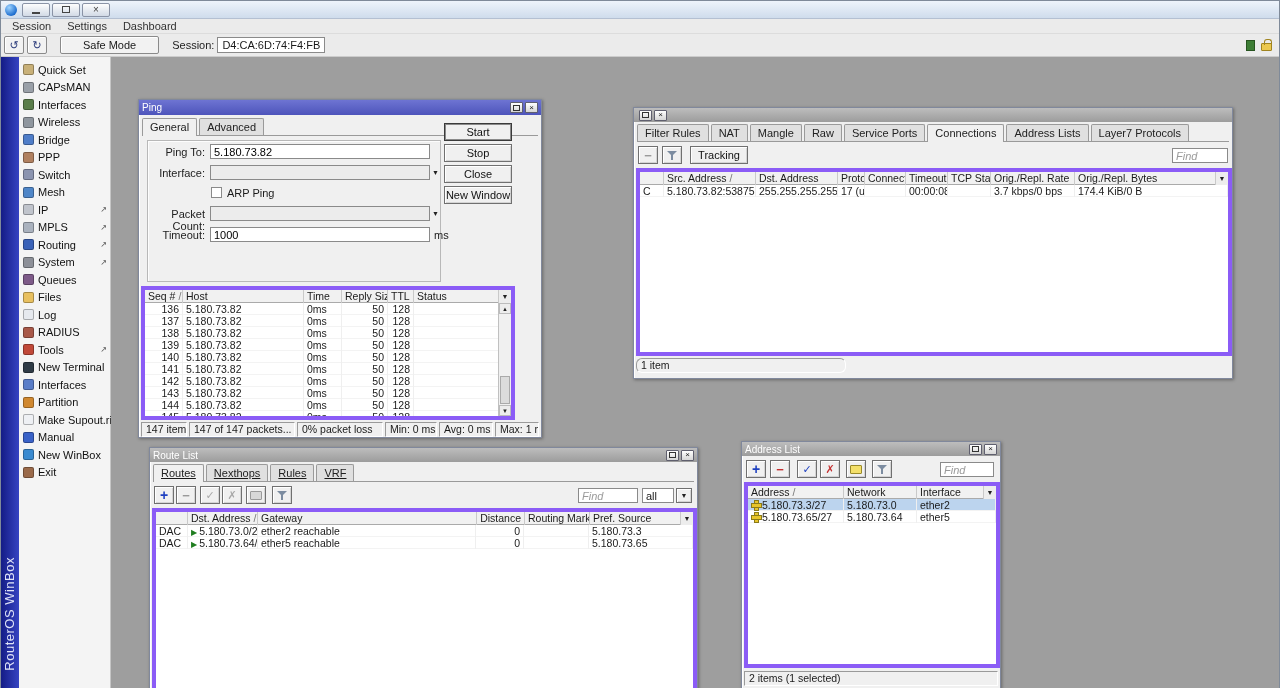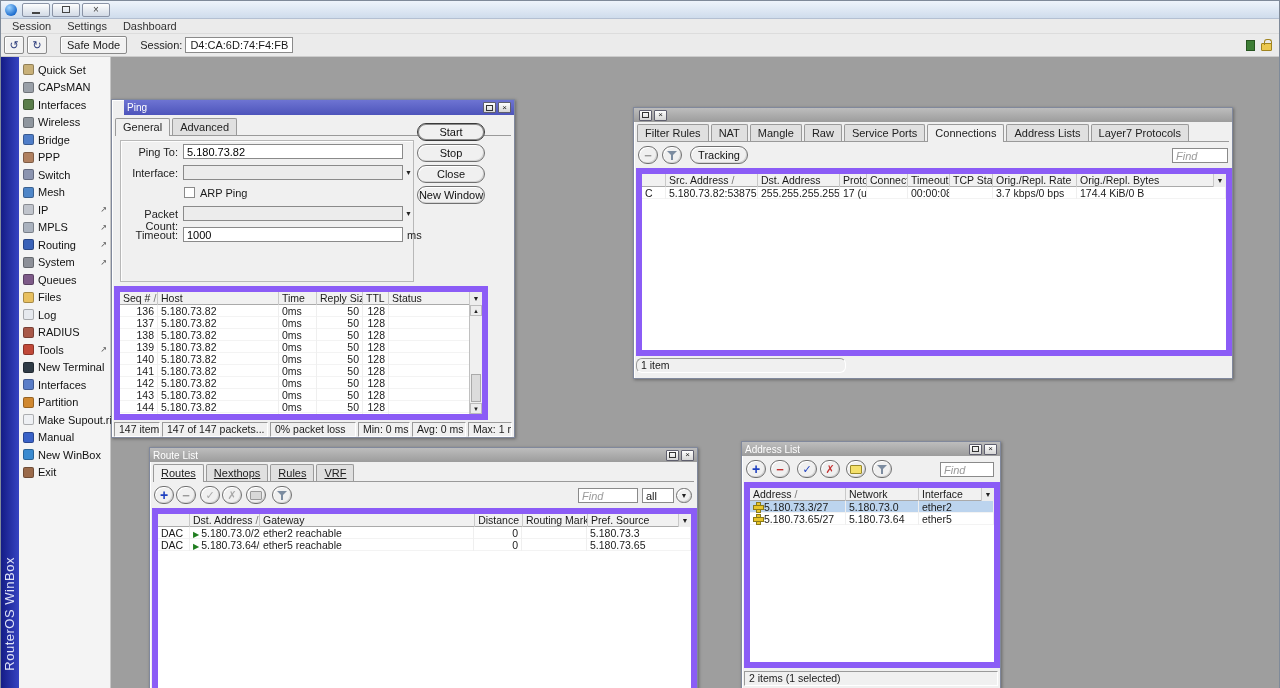--- a/index.html
+++ b/index.html
@@ -13,21 +13,21 @@
   .app-title { font-size:11px; color:#222; white-space:nowrap; overflow:hidden; flex:1; }
   .winctl { display:flex; gap:2px; }
   .wbtn { width:28px; height:14px; background:linear-gradient(#fdfdfd,#d2dae6); border:1px solid #8a93a6; border-radius:2px; display:flex; align-items:center; justify-content:center; }
   .glyph-min { width:8px; height:2px; background:#444; margin-top:6px; }
   .glyph-max { width:8px; height:7px; border:1px solid #444; }
   .glyph-close { font-size:10px; color:#444; line-height:1; }
 
   .menubar { height:15px; background:#ebebeb; display:flex; align-items:center; gap:2px; padding:0 4px; border-bottom:1px solid #dcdcdc; }
   .menu-item { padding:0 7px; color:#333; }
   .toolbar { height:23px; background:#ebebeb; border-bottom:1px solid #cccccc; display:flex; align-items:center; padding:0 3px; gap:3px; }
-  .tb-btn { height:18px; background:#f2f2f2; border:1px solid #8a8a8a; border-radius:2px; box-shadow:inset 1px 1px 0 #fff; display:flex; align-items:center; justify-content:center; padding:0 6px; }
+  .tb-btn { height:18px; background:#f2f2f2; border:1px solid #8a8a8a; border-radius:2px; box-shadow:inset 1px 1px 0 #fff; display:flex; align-items:center; justify-content:center; padding:0 22px; }
   .tb-sq { width:20px; padding:0; font-size:11px; color:#2a3a7a; }
   .session-label { margin-left:10px; color:#222; }
   .session-field { height:16px; min-width:105px; background:#fff; border:1px solid #8a8a8a; padding:0 4px; line-height:14px; }
   .tb-spacer { flex:1; }
   .green-ind { width:9px; height:11px; background:#3d7d35; border:1px solid #27541f; }
   .lock { width:11px; height:8px; background:#ecc84e; border:1px solid #a08420; border-radius:1px; position:relative; margin:0 4px 0 3px; top:2px; }
   .lock::before { content:''; position:absolute; top:-5px; left:1.5px; width:6px; height:5px; border:1.5px solid #a08420; border-bottom:none; border-radius:3px 3px 0 0; }
 
   
   .main { position:relative; display:flex; height:632px; }
@@ -52,30 +52,30 @@
   .wtbar.active { height:15px; background:linear-gradient(#6e74d2,#4d54bb); }
   .wtbar.inactive { background:linear-gradient(#bdbdbd,#9c9c9c); }
   .wt-title { flex:1; white-space:nowrap; overflow:hidden; }
   .wt-btn { width:13px; height:11px; background:linear-gradient(#fefefe,#d6d6d6); border:1px solid #5f5f6e; border-radius:1px; margin-left:2px; display:flex; align-items:center; justify-content:center; color:#222; font-size:8px; line-height:1; }
   .wt-max-glyph { width:7px; height:6px; border:1px solid #333; }
 
   .tabs { position:absolute; display:flex; align-items:flex-end; height:18px; left:3px; right:3px; border-bottom:1px solid #9a9a9a; }
   .tab { padding:2px 7px 2px; font-size:11px; background:#e0e0e0; border:1px solid #9a9a9a; border-bottom:none; border-radius:2px 2px 0 0; margin-right:2px; color:#222; white-space:nowrap; }
   .tab.active { background:#f0f0f0; padding-bottom:3px; margin-bottom:-1px; }
 
-  .btn { background:#f0f0f0; border:1px solid #707070; border-radius:9px; box-shadow:inset 1px 1px 0 #fff, inset -1px -1px 0 #d4d4d4; font-size:11px; display:flex; align-items:center; justify-content:center; color:#111; }
+  .btn { background:#f0f0f0; border:1px solid #707070; border-radius:0; box-shadow:inset 1px 1px 0 #fff, inset -1px -1px 0 #d4d4d4; font-size:11px; display:flex; align-items:center; justify-content:center; color:#111; }
   .btn.default { border:1px solid #3a3a3a; box-shadow:inset 0 0 0 1px #8a8a8a, inset 1px 1px 0 #fff; }
   .icon-btn { width:20px; height:18px; }
   .field { background:#fff; border:1px solid #8a8a8a; font-size:11px; padding:0 3px; display:flex; align-items:center; }
   .field.disabled { background:#ececec; }
   .find { font-size:11px; border:1px solid #8a8a8a; padding:0 3px; background:#fff; }
   .find::placeholder { font-style:italic; color:#9a9a9a; }
   input.find { outline:none; }
 
-  .tablebox { position:absolute; background:#fff; border:6px solid #8b5cf6; overflow:hidden; }
+  .tablebox { position:absolute; background:#fff; border:4px solid #8b5cf6; overflow:hidden; }
   .thead { display:flex; background:#f1f1f1; border-bottom:1px solid #aaa; height:13px; align-items:center; font-size:10.5px; }
   .th { padding:0 3px; border-right:1px solid #c9c9c9; white-space:nowrap; overflow:hidden; height:13px; line-height:13px; }
   .th .sort { color:#777; margin-left:3px; }
   .ddl { margin-left:auto; width:13px; height:13px; border-left:1px solid #c9c9c9; display:flex; align-items:center; justify-content:center; font-size:7px; color:#222; background:#ededed; flex:0 0 auto; }
   .tr { display:flex; height:12px; align-items:center; font-size:10.5px; background:#fff; border-bottom:1px solid #f3f3f3; }
   .tr.selected { background:#bcd4ee; }
   .td { padding:0 3px; border-right:1px solid #efefef; white-space:nowrap; overflow:hidden; height:12px; line-height:12px; }
   .num { text-align:right; }
   .flagG { color:#1f7d1f; font-size:8px; margin-right:2px; }
 
@@ -253,21 +253,21 @@
           <span class="slabel">New WinBox</span>
         </div>
       <div class="sitem">
           <span class="sicon i23"></span>
           <span class="slabel">Exit</span>
         </div>
     </div>
 
     <div class="desktop">
 
-      <div class="win" style="left:0; top:42px; width:404px; height:339px;padding-left:12px;">
+      <div class="win" style="left:27px; top:42px; width:404px; height:339px;">
         <div class="wtbar active">
           <span class="wt-title">Ping</span>
           <span class="wt-btn">
               <span class="wt-max-glyph"></span>
             </span>
           <span class="wt-btn">
               <span>×</span>
             </span>
         </div>
         <div class="tabs" style="top:18px;">

